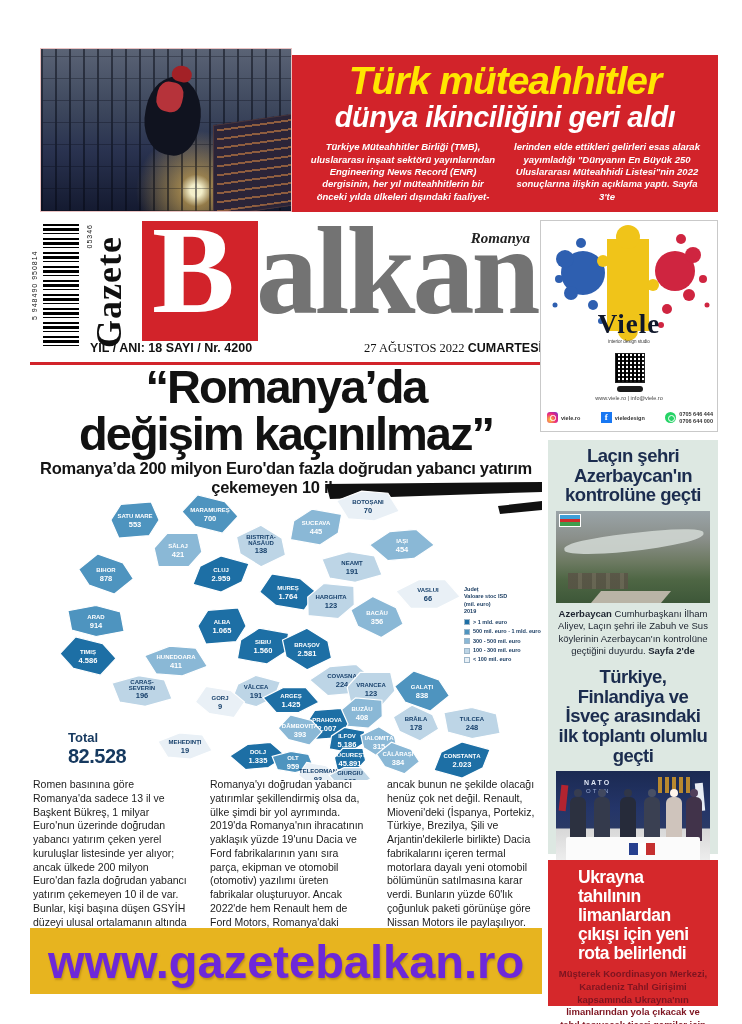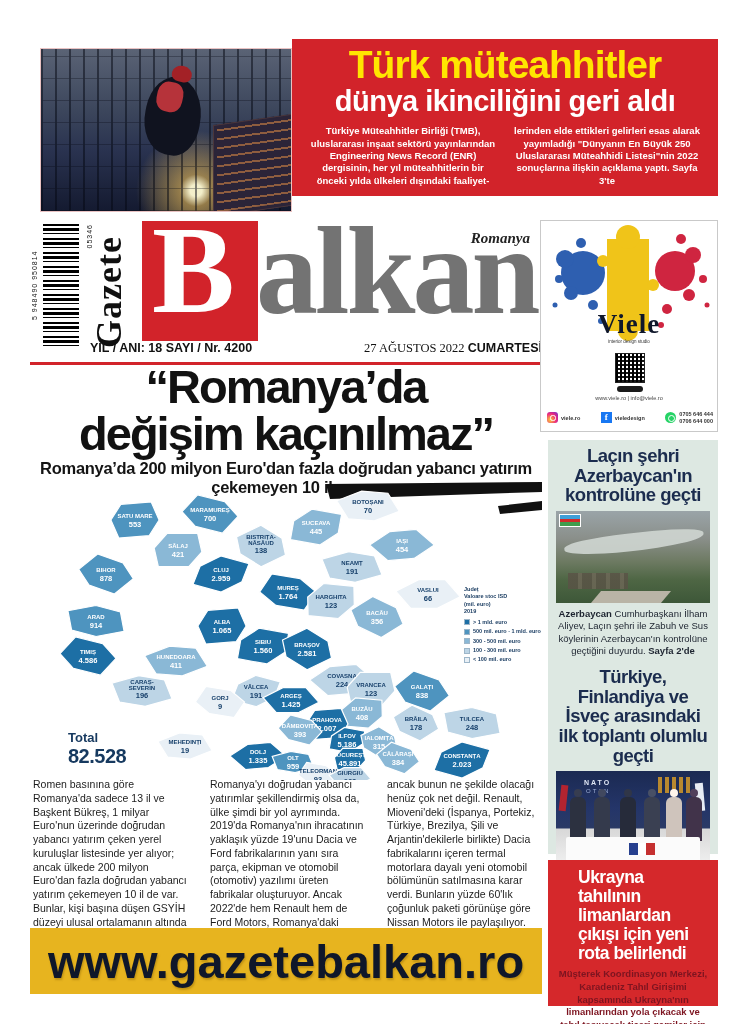--- a/index.html
+++ b/index.html
@@ -21,21 +21,21 @@
   .top-photo .worker { position:absolute; left:104px; top:28px; width:56px; height:78px;
     background:#10131f; border-radius:45% 55% 40% 50%; transform:rotate(12deg); }
   .top-photo .worker:before { content:""; position:absolute; left:18px; top:-12px; width:20px; height:16px; background:#a32126; border-radius:50% 50% 40% 40%; }
   .top-photo .worker:after { content:""; position:absolute; left:8px; top:6px; width:26px; height:30px; background:#b6333a; border-radius:40%; }
   .top-photo .building { position:absolute; right:-8px; bottom:0; width:86px; height:92px; background:#2b2438; transform:skewY(-8deg);
     box-shadow:inset 0 0 0 1px rgba(255,160,80,.15); }
   .top-photo .building:before { content:""; position:absolute; inset:4px;
     background:repeating-linear-gradient(0deg, rgba(240,150,70,.5) 0 2px, transparent 2px 9px); }
 
   
-  .top-banner { position:absolute; left:292px; top:39px; width:426px; height:157px; background:#d2232a; padding:6px 10px 8px; }
+  .top-banner { position:absolute; left:292px; top:55px; width:426px; height:157px; background:#d2232a; padding:6px 10px 8px;font-style:italic; }
   .tb-yellow { color:#ffe600; font-size:39px; font-weight:900; text-align:center; letter-spacing:-1px; line-height:1.0; }
   .tb-white { color:#ffffff; font-size:29px; font-weight:900; text-align:center; letter-spacing:-.5px; line-height:1.05; margin-top:2px; }
   .tb-cols { display:flex; gap:14px; margin-top:9px; padding:0 6px; }
   .tb-col { flex:1; color:#fff; font-size:9.5px; font-weight:700; line-height:1.3; text-align:center; }
 
   
   .barcode-wrap { position:absolute; left:33px; top:222px; width:54px; height:126px; }
   .barcode-num { position:absolute; left:-2px; top:0; height:126px; writing-mode:vertical-rl; transform:rotate(180deg);
     font-size:7px; letter-spacing:1px; color:#111; text-align:center; }
   .barcode { position:absolute; left:10px; top:2px; width:36px; height:122px; background:
@@ -99,21 +99,21 @@
   .legend-swatch { display:inline-block; width:6px; height:6px; border:0.5px solid #9db6c9; flex:0 0 auto; }
 
   
   .bodycols { position:absolute; left:33px; top:778px; width:512px; display:flex; gap:19px; }
   .bcol { width:158px; font-size:10.5px; line-height:1.31; color:#1c1c1c; }
   .byline { margin-top:10px; font-weight:700; }
 
   
   .footer-banner { position:absolute; left:30px; top:928px; width:512px; height:66px; background:#e7b41f;
     display:flex; align-items:center; justify-content:center; }
-  .footer-banner span { color:#0f172a; font-weight:900; font-size:47px; letter-spacing:0px; text-shadow:1px 2px 2px rgba(120,85,0,.35); }
+  .footer-banner span { color:#6d28d9; font-weight:900; font-size:47px; letter-spacing:0px; text-shadow:1px 2px 2px rgba(120,85,0,.35); }
 
   
   .sidebar-green { position:absolute; left:548px; top:440px; width:170px; height:414px; background:#dde8e2; padding:6px 8px; }
   .sb-title { color:#1b2c4e; font-weight:900; font-size:18.5px; line-height:1.06; text-align:center; letter-spacing:-.5px; }
   .sb-photo { margin:6px auto 5px; width:154px; height:92px; position:relative; overflow:hidden; }
   .sb-text { font-size:9.5px; line-height:1.3; color:#1d2430; text-align:center; }
   .sb-text .lead { font-weight:700; }
   .sb-text .pageref { font-weight:700; }
   .sb-art2 { margin-top:10px; }
 

